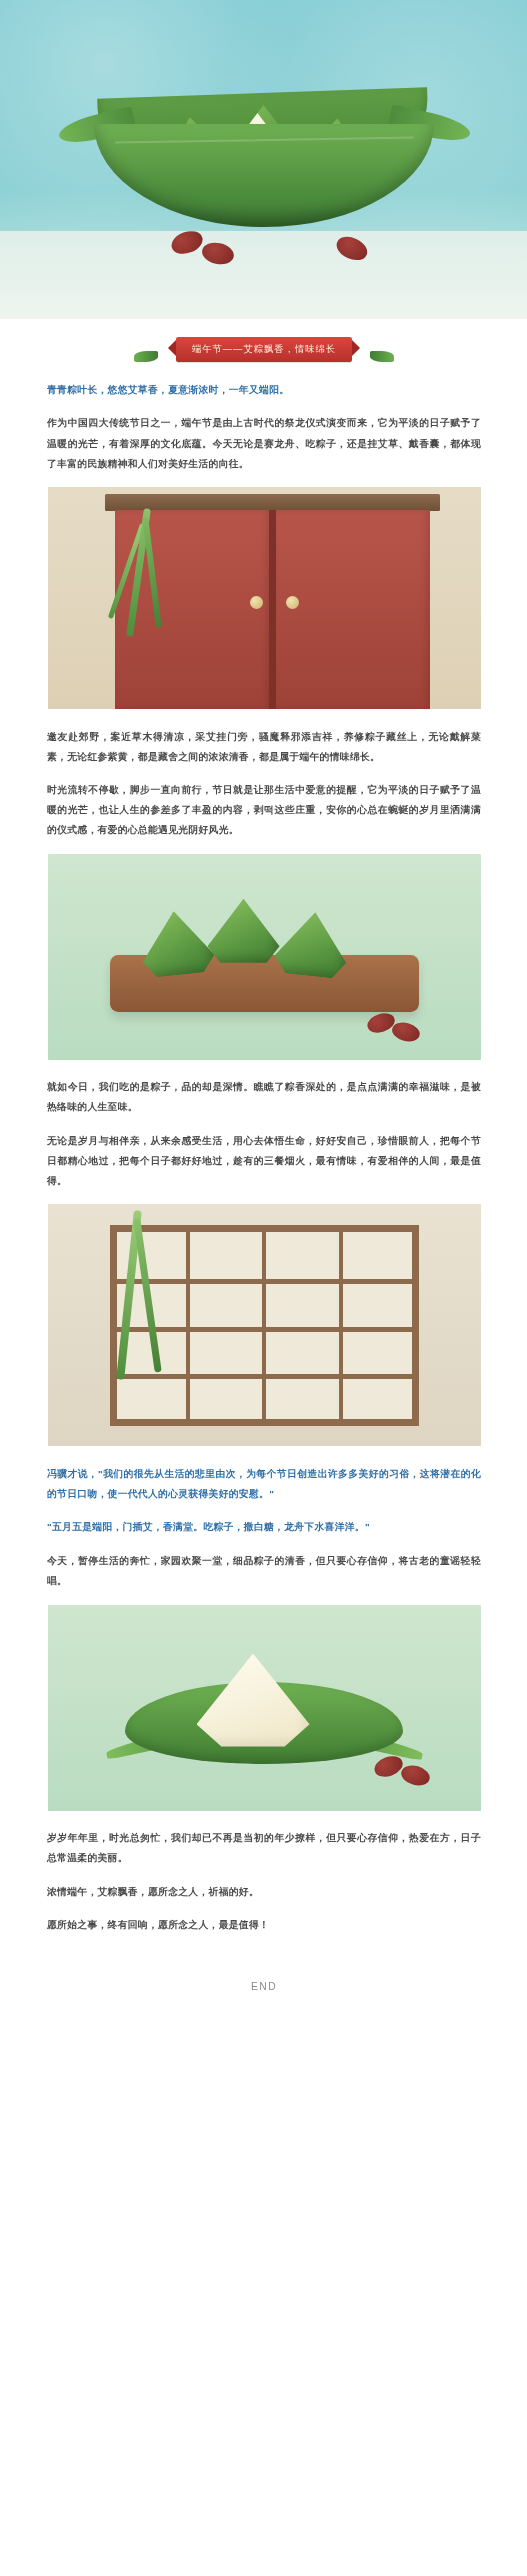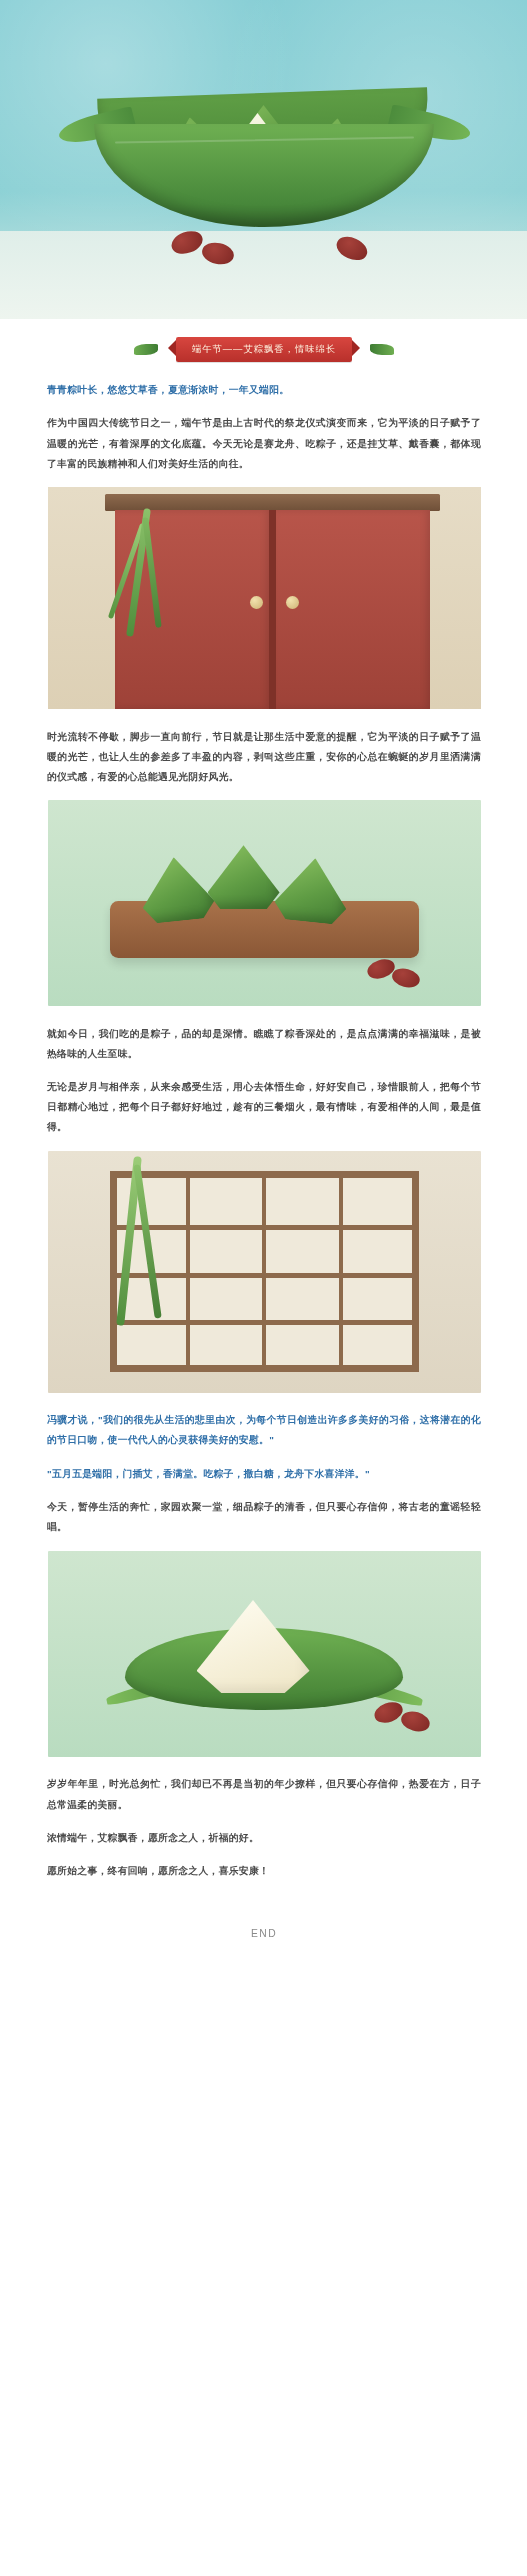--- a/index.html
+++ b/index.html
@@ -125,21 +125,21 @@
     position: relative;
     height: 61px;
     background: #ffffff;
     display: flex;
     align-items: center;
     justify-content: center;
   }
   .banner {
     position: relative;
     display: flex;
-    align-items: center;
+    align-items: flex-end;
     gap: 18px;
   }
   .banner-ribbon {
     position: relative;
     background: linear-gradient(180deg, #d8463f 0%, #b8302b 100%);
     color: #fff5e2;
     font-size: 9.3px;
     letter-spacing: 1px;
     padding: 6.2px 15.5px;
     border-radius: 2.1px;
@@ -441,20 +441,21 @@
       <div class="door-seam"></div>
       <div class="door-knob l"></div>
       <div class="door-knob r"></div>
       <div class="hang-leaf3"></div>
       <div class="hang-leaf"></div>
       <div class="hang-leaf2"></div>
     </div>
   </div>
 
   <div class="section">
+    <p class="body">邀友赴郊野，案近草木得清凉，采艾挂门旁，骚魔释邪添吉祥，养修粽子藏丝上，无论戴解菜素，无论红参紫黄，都是藏舍之间的浓浓清香，都是属于端午的情味绵长。</p>
     <p class="body">时光流转不停歇，脚步一直向前行，节日就是让那生活中爱意的提醒，它为平淡的日子赋予了温暖的光芒，也让人生的参差多了丰盈的内容，剥떡这些庄重，安你的心总在蜿蜒的岁月里洒满满的仪式感，有爱的心总能遇见光阴好风光。</p>
   </div>
 
   <div class="illus">
     <div class="plate">
       <div class="pd3"></div>
       <div class="board"></div>
       <div class="pz pz1"></div>
       <div class="pz pz2"></div>
       <div class="pz pz3"></div>
@@ -496,21 +497,21 @@
       <div class="oz-leafbed"></div>
       <div class="oz-rice"></div>
       <div class="od od1"></div>
       <div class="od od2"></div>
     </div>
   </div>
 
   <div class="section">
     <p class="body">岁岁年年里，时光总匆忙，我们却已不再是当初的年少撩样，但只要心存信仰，热爱在方，日子总常温柔的美丽。</p>
     <p class="body">浓情端午，艾粽飘香，愿所念之人，祈福的好。</p>
-    <p class="body">愿所始之事，终有回响，愿所念之人，喜乐安康！</p>
+    <p class="body">愿所始之事，终有回响，愿所念之人，最是值得！</p>
   </div>
 
   <div class="end-wrap">
     <span class="end-text">END</span>
   </div>
 
 </div>
 
 
 </body></html>

